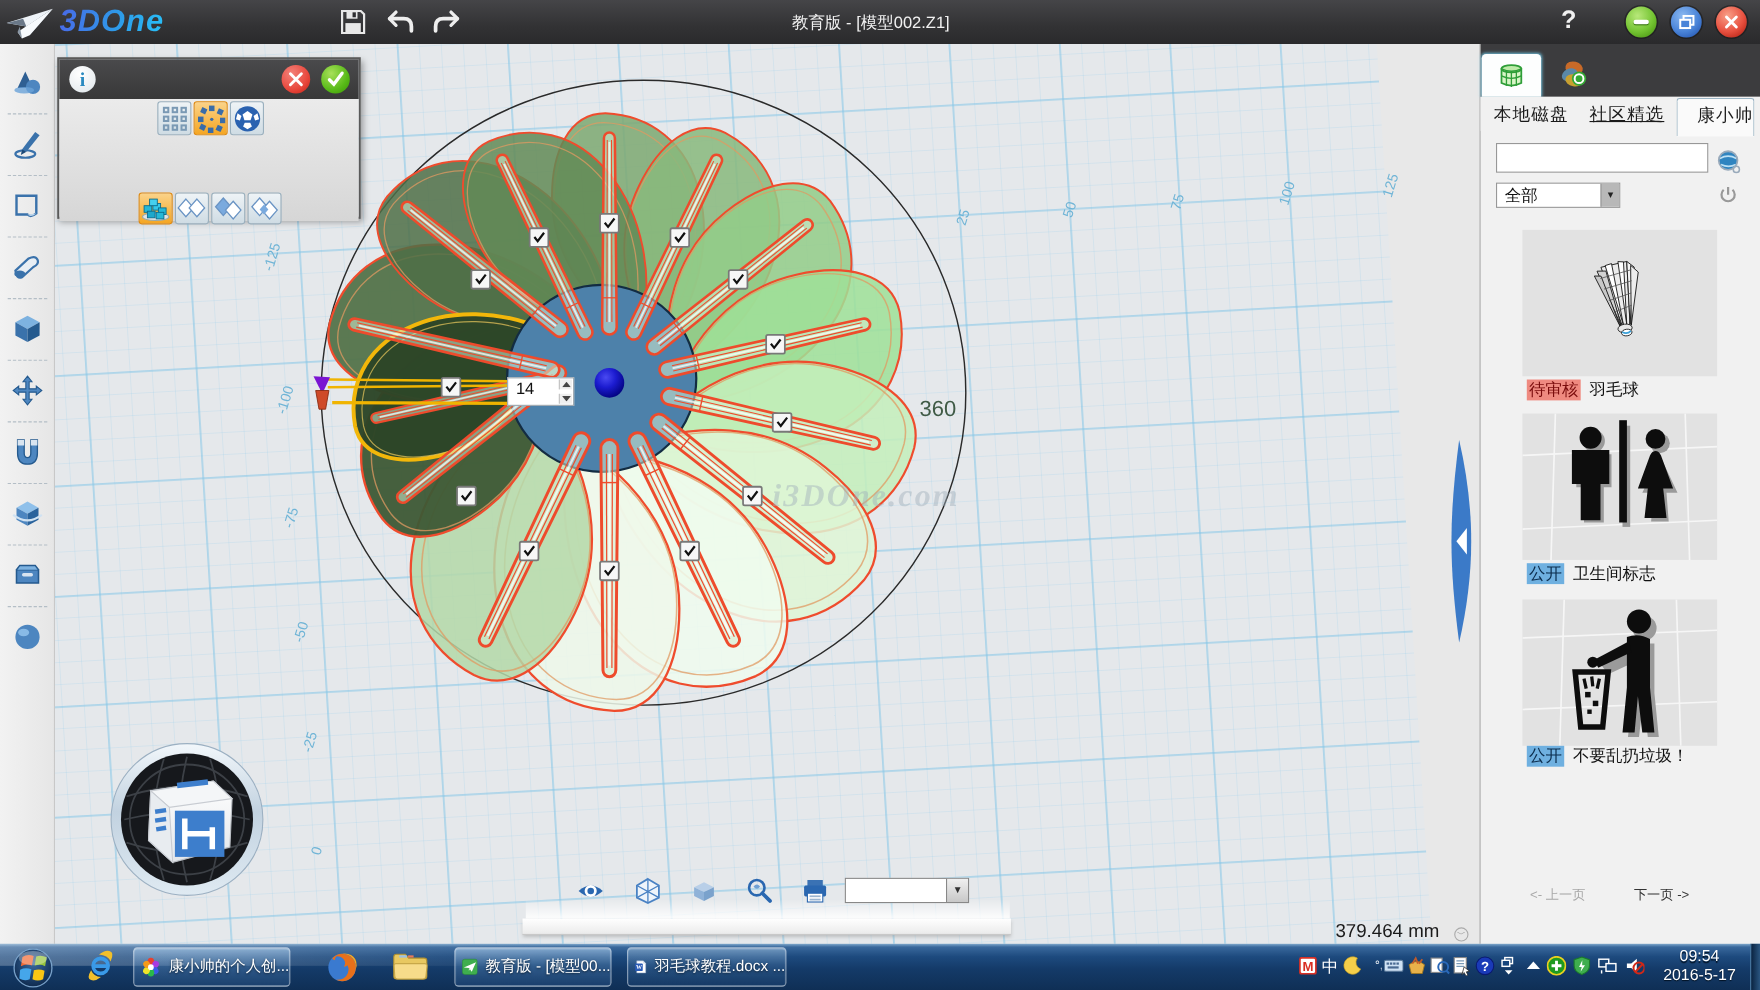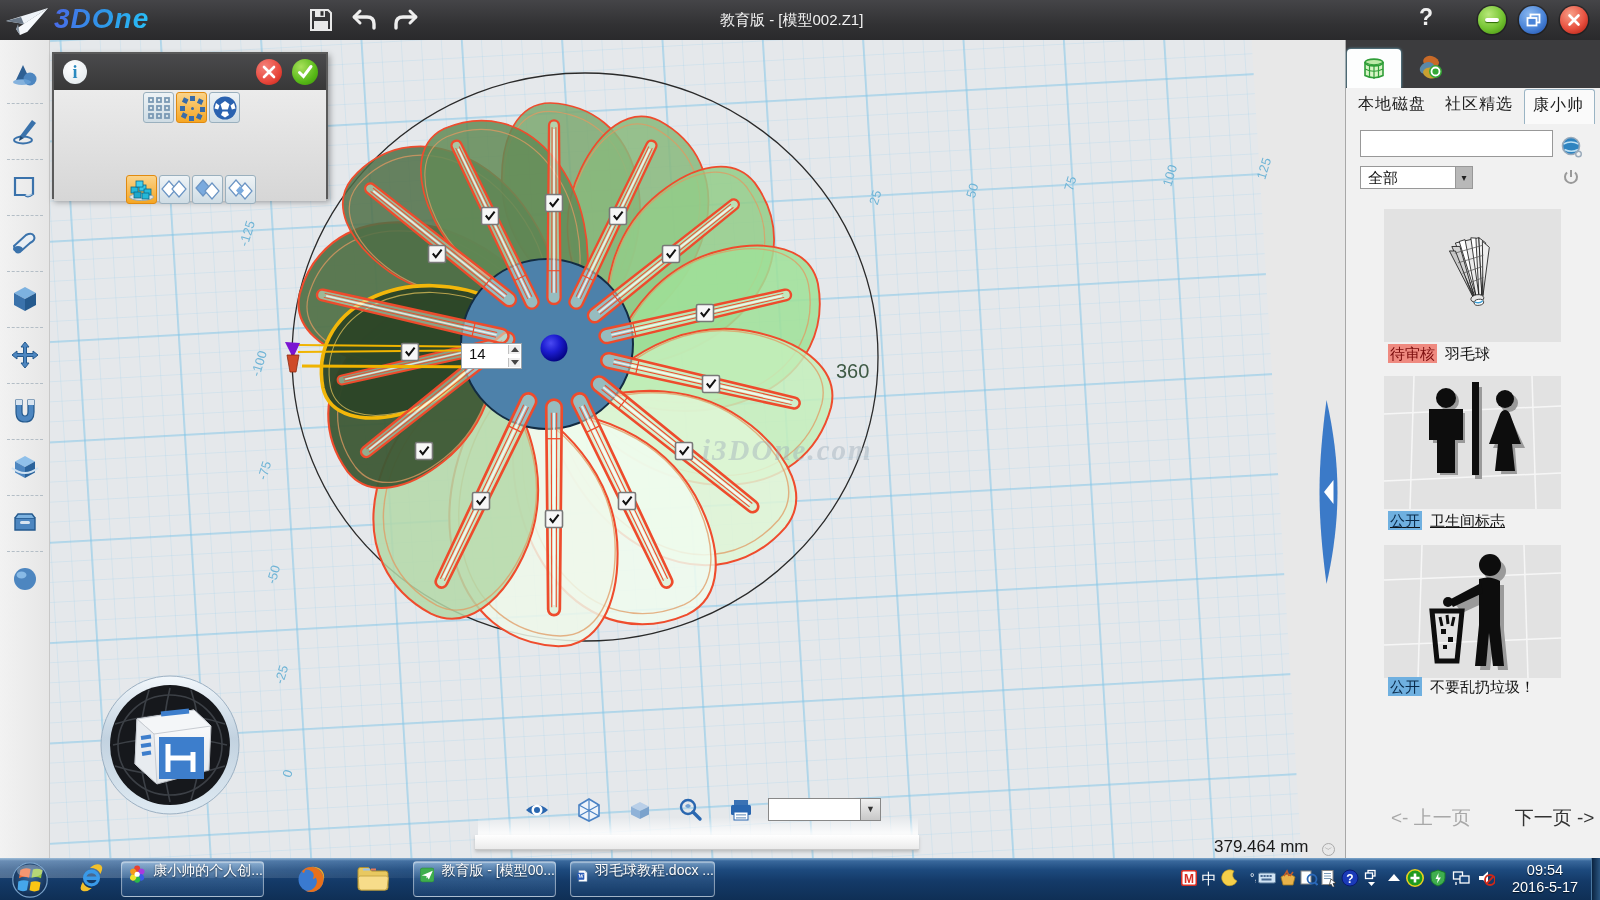--- a/index.html
+++ b/index.html
@@ -67,21 +67,21 @@
 #rsearch { position:absolute; left:14px; top:90px; width:193px; height:27px; background:#fff; border:1px solid #989898; }
 #rcombo { position:absolute; left:14px; top:126px; width:113px; height:23px; background:#fff; border:1px solid #989898;
   font-size:15px; padding:2px 0 0 7px; color:#111; }
 #rcombobtn { position:absolute; right:0; top:0; width:17px; height:21px; background:#b8b8b8;
   border-left:1px solid #989898; color:#222; font-size:10px; text-align:center; line-height:21px; }
 .thumb { position:absolute; left:38px; width:177px; height:133px; background:#e2e2e2; }
 .tlabel { position:absolute; left:42px; font-size:15px; color:#111; }
 .badge { padding:1px 2px; margin-right:8px; }
 .badge.red { background:#ef8a80; color:#7a0c0c; }
 .badge.blue { background:#6fb0e0; color:#0a2a4a; }
-#rnav { position:absolute; left:45px; top:765px; font-size:19px;text-align:center; }
+#rnav { position:absolute; left:45px; top:765px; font-size:12px;text-align:center; }
 #rbtn { position:absolute; left:3px; top:790px; width:249px; height:26px; text-align:center;
   background:linear-gradient(180deg,#fbfbfb,#dcdcdc); border:1px solid #888; font-size:15px;
   padding-top:3px; color:#111; border-radius:2px; }
 
 #dlg { position:absolute; left:52px; top:52px; width:276px; height:147px; border:2px solid #5a5a5a;
   box-shadow:2px 3px 6px rgba(0,0,0,.35); }
 #dlgtitle { position:absolute; left:0; top:0; width:100%; height:36px; background:linear-gradient(180deg,#4a4a4c,#383838); }
 .infoc { position:absolute; left:9px; top:6px; width:24px; height:24px; border-radius:50%;
   background:radial-gradient(circle at 40% 30%,#ffffff,#dfe6ea); color:#2a8ac0; font-weight:bold;
   font-size:18px; text-align:center; line-height:24px; font-family:"Liberation Serif",serif; }
@@ -98,21 +98,21 @@
   font-size:15px; padding:2px 0 0 7px; color:#111; }
 .bbtn { position:absolute; top:85px; width:31px; height:29px; background:linear-gradient(180deg,#eef3f6,#cfdce4);
   border:1px solid #9ab0be; border-radius:3px; display:flex; align-items:center; justify-content:center; }
 .bbtn.sel2 { background:linear-gradient(180deg,#fbd389,#f5a623); border:1px solid #e08a10; }
 
 #taskbar { position:absolute; left:0; top:858px; width:1600px; height:42px;
   background:linear-gradient(180deg,#7fa8cc 0%,#39689c 7%,#1d4a7e 28%,#143a68 55%,#0f2f55 100%); }
 #tbsheen { position:absolute; left:0; top:0; width:740px; height:20px;
   background:linear-gradient(100deg,rgba(255,255,255,.25),rgba(255,255,255,0) 70%); }
 .tkb { position:absolute; top:3px; height:36px; border:1px solid rgba(255,255,255,.45); border-radius:4px;
-  display:flex; align-items:flex-start; padding-left:6px; box-shadow:inset 0 1px 1px rgba(255,255,255,.4); }
+  display:flex; align-items:center; padding-left:6px; box-shadow:inset 0 1px 1px rgba(255,255,255,.4); }
 .tkb span { color:#fff; font-size:14px; margin-left:7px; text-shadow:0 1px 2px #123; white-space:nowrap; }
 #clock { position:absolute; left:1505px; top:4px; width:80px; text-align:center; color:#fff;
   font-size:14.5px; line-height:17px; text-shadow:0 1px 1px #012; }
 #showdesk { position:absolute; left:1591px; top:0; width:9px; height:42px;
   background:linear-gradient(90deg,#0a2340,#2a5580); border-left:1px solid #4a78a0; }
 </style></head>
 <body>
 <div id="root">
  <div id="canvas">
   <div id="grid"></div>
@@ -542,22 +542,22 @@
  <div id="rptab2"><svg width="27" height="27" viewBox="0 0 27 27">
   <ellipse cx="13" cy="8" rx="8" ry="6" fill="#c86a28" transform="rotate(15 13 8)"></ellipse>
   <ellipse cx="9" cy="14" rx="7.5" ry="5.5" fill="#5a88a8" transform="rotate(-25 9 14)"></ellipse>
   <ellipse cx="13" cy="19" rx="8" ry="5.5" fill="#c8a030" transform="rotate(10 13 19)"></ellipse>
   <circle cx="17.5" cy="17.5" r="6.5" fill="#35a835"></circle>
             <circle cx="17.5" cy="17.5" r="4" fill="none" stroke="#fff" stroke-width="1.8"></circle>
           </svg></div>
 </div>
 <div id="rptabs">
  <span class="rtab" style="left:12px;">本地磁盘</span>
- <span class="rtab" style="left:99px;">社区精选</span>
- <span class="rtab sel" style="left:178px;">康小帅</span>
+ <span class="rtab" style="left:99px;text-decoration:underline;">社区精选</span>
+ <span class="rtab sel" style="left:178px;text-align:right;">康小帅</span>
 </div>
 <div id="rsearch"></div>
 <svg style="position:absolute;left:214px;top:95px;" width="24" height="24" viewBox="0 0 24 24">
  <circle cx="11" cy="11" r="8.5" fill="#2f84c0"></circle>
         <path d="M3.5 9 q7.5 -4 15 0 M4.5 14.5 q7 3.5 13.5 0" stroke="#bde0f4" stroke-width="1.5" fill="none"></path>
  <circle cx="11" cy="11" r="8.5" fill="none" stroke="#9ab" stroke-width="1.6"></circle>
         <circle cx="18.5" cy="19" r="2.8" fill="none" stroke="#9ab" stroke-width="1.4"></circle>
       </svg>
 <div id="rcombo">全部<div id="rcombobtn">▾</div></div>
 <svg style="position:absolute;left:216px;top:128px;" width="18" height="18" viewBox="0 0 18 18">
@@ -602,21 +602,21 @@
             <path d="M122 35 l-16 34 h10 l-2 26 h16 l-2 -26 h10 Z"></path>
 </g>
 <g fill="#0d0d0d">
 <circle cx="62" cy="22" r="10"></circle>
 <path d="M45 33 h34 v31 h-8 v33 h-18 v-33 h-8 Z"></path>
 <rect x="88" y="6" width="7" height="93"></rect>
 <circle cx="121" cy="23" r="9"></circle>
 <path d="M121 34 q3 0 5 4 l11 30 h-9 l3 27 h-20 l3 -27 h-9 l11 -30 q2 -4 5 -4 Z"></path>
 </g>
 </svg></div>
-<div class="tlabel" style="top:472px;text-decoration:underline;"><span class="badge blue">公开</span>卫生间标志</div>
+<div class="tlabel" style="top:472px;"><span class="badge blue">公开</span>卫生间标志</div>
 <div class="thumb" style="top:505px;"><svg width="177" height="133" viewBox="0 0 177 133">
 <g stroke="#fff" stroke-width="1.5" opacity="0.7">
 <line x1="0" y1="35" x2="177" y2="28"></line>
             <line x1="0" y1="100" x2="177" y2="93"></line>
 <line x1="38" y1="0" x2="34" y2="133"></line>
             <line x1="140" y1="0" x2="144" y2="133"></line>
 </g>
 <g fill="#9a9a9a" transform="translate(4,4)">
 <circle cx="107" cy="22" r="11"></circle>
             <path d="M96 36 h20 v45 l4 40 h-10 l-4 -34 l-4 34 h-10 l4 -40 Z"></path>

